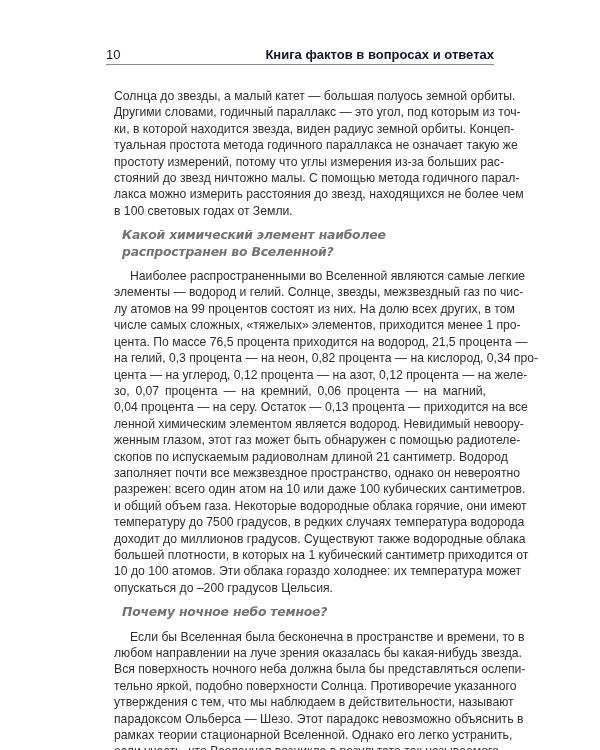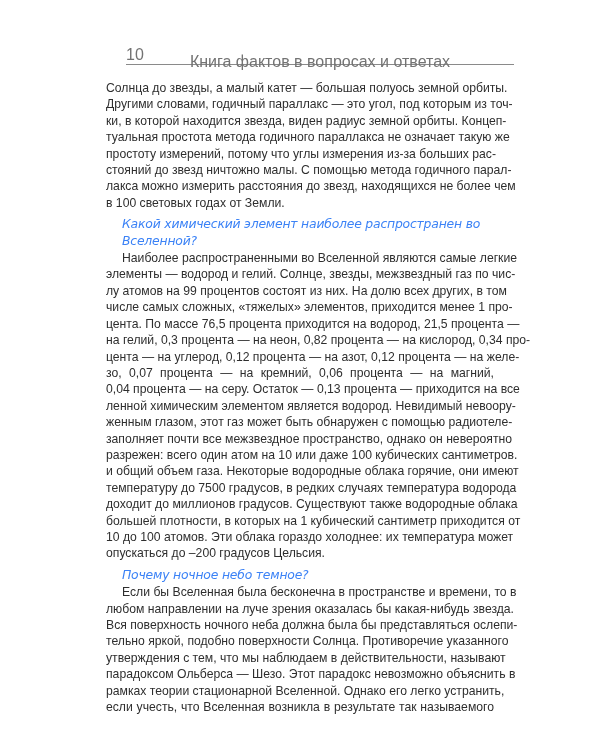--- a/index.html
+++ b/index.html
@@ -5,37 +5,37 @@
   html, body { margin: 0; padding: 0; }
   body {
     width: 600px; height: 750px; background: #ffffff; overflow: hidden;
     position: relative;
     font-family: "Liberation Sans", "DejaVu Sans", sans-serif;
     color: #2b2b2b;
   }
   .page-header {
     position: absolute; left: 106px; top: 48px; width: 388px; height: 16px;
     border-bottom: 1.5px solid #8a8a8a;
-    font-size: 16px; line-height: 14px; color: #737373; margin-left: 20px;
+    font-size: 13px; line-height: 14px; color: #0f172a;
   }
   .page-number { position: absolute; left: 0; top: 0; }
-  .running-title { position: absolute; left: 0; right: 0; top: 7px; text-align: center; }
+  .running-title { position: absolute; left: 0; right: 0; top: 0; text-align: right; font-weight: bold; }
   .content {
     position: absolute; left: 106px; top: 80px; width: 388px;
   }
   .para {
-    margin: 0; font-size: 12.2px; line-height: 16.4px;
+    margin: 8px; font-size: 12.2px; line-height: 16.4px;
     text-align: justify; hyphens: manual; color: #2e2e2e;
   }
   .para .line { display: block; text-align: justify; text-align-last: justify; white-space: nowrap; }
   .para .line.last { text-align-last: left; }
   .para .line.indent { padding-left: 16px; }
   .heading {
     margin: 5px 0 1px 16px; font-size: 12.4px; line-height: 16.4px;
-    font-weight: normal; font-style: italic; color: #3b82f6;
+    font-weight: bold; font-style: italic; color: #737373;
     font-family: "DejaVu Sans", "Liberation Sans", sans-serif;
     letter-spacing: -0.2px;
   }
 </style>
 </head>
 <body>
 
 <div class="page-header">
   <span class="page-number">10</span>
   <span class="running-title">Книга фактов в вопросах и ответах</span>
@@ -59,20 +59,21 @@
       <span class="line">элементы — водород и гелий. Солнце, звезды, межзвездный газ по чис-</span>
       <span class="line">лу атомов на 99 процентов состоят из них. На долю всех других, в том</span>
       <span class="line">числе самых сложных, «тяжелых» элементов, приходится менее 1 про-</span>
       <span class="line">цента. По массе 76,5 процента приходится на водород, 21,5 процента —</span>
       <span class="line">на гелий, 0,3 процента — на неон, 0,82 процента — на кислород, 0,34 про-</span>
       <span class="line">цента — на углерод, 0,12 процента — на азот, 0,12 процента — на желе-</span>
       <span class="line">зо, 0,07 процента — на кремний, 0,06 процента — на магний,</span>
       <span class="line">0,04 процента — на серу. Остаток — 0,13 процента — приходится на все</span>
       <span class="line">ленной химическим элементом является водород. Невидимый невоору-</span>
       <span class="line">женным глазом, этот газ может быть обнаружен с помощью радиотеле-</span>
+      <span class="line">скопов по испускаемым радиоволнам длиной 21 сантиметр. Водород</span>
       <span class="line">заполняет почти все межзвездное пространство, однако он невероятно</span>
       <span class="line">разрежен: всего один атом на 10 или даже 100 кубических сантиметров.</span>
       <span class="line">и общий объем газа. Некоторые водородные облака горячие, они имеют</span>
       <span class="line">температуру до 7500 градусов, в редких случаях температура водорода</span>
       <span class="line">доходит до миллионов градусов. Существуют также водородные облака</span>
       <span class="line">большей плотности, в которых на 1 кубический сантиметр приходится от</span>
       <span class="line">10 до 100 атомов. Эти облака гораздо холоднее: их температура может</span>
       <span class="line last">опускаться до –200 градусов Цельсия.</span>
     </p>
 

